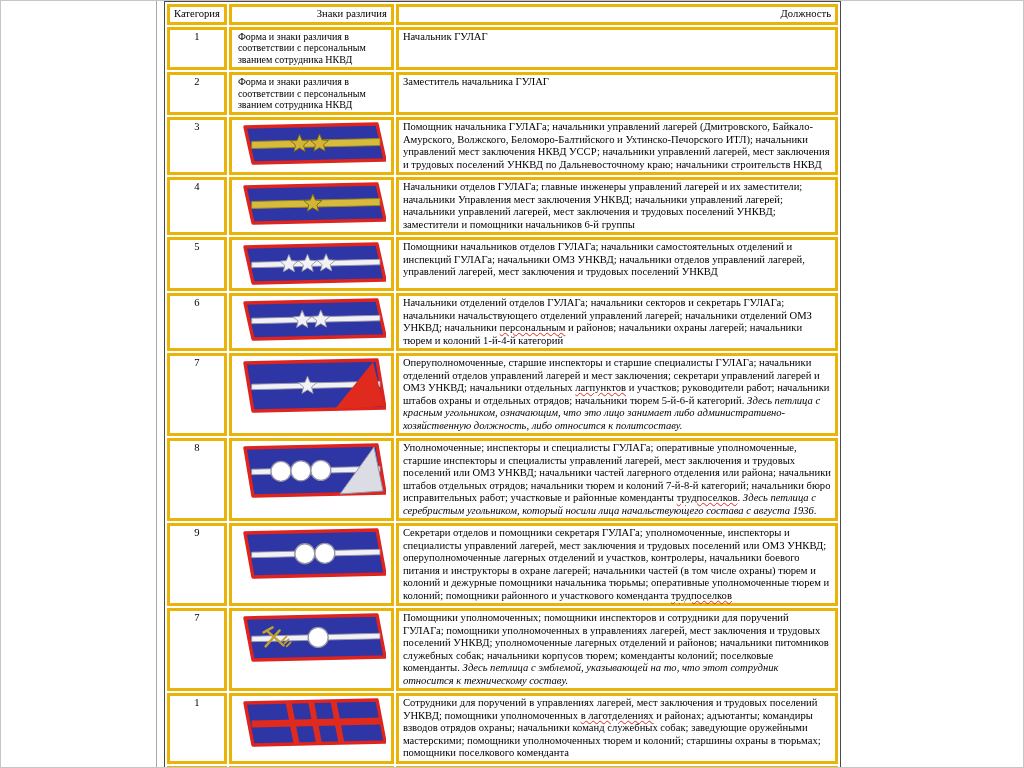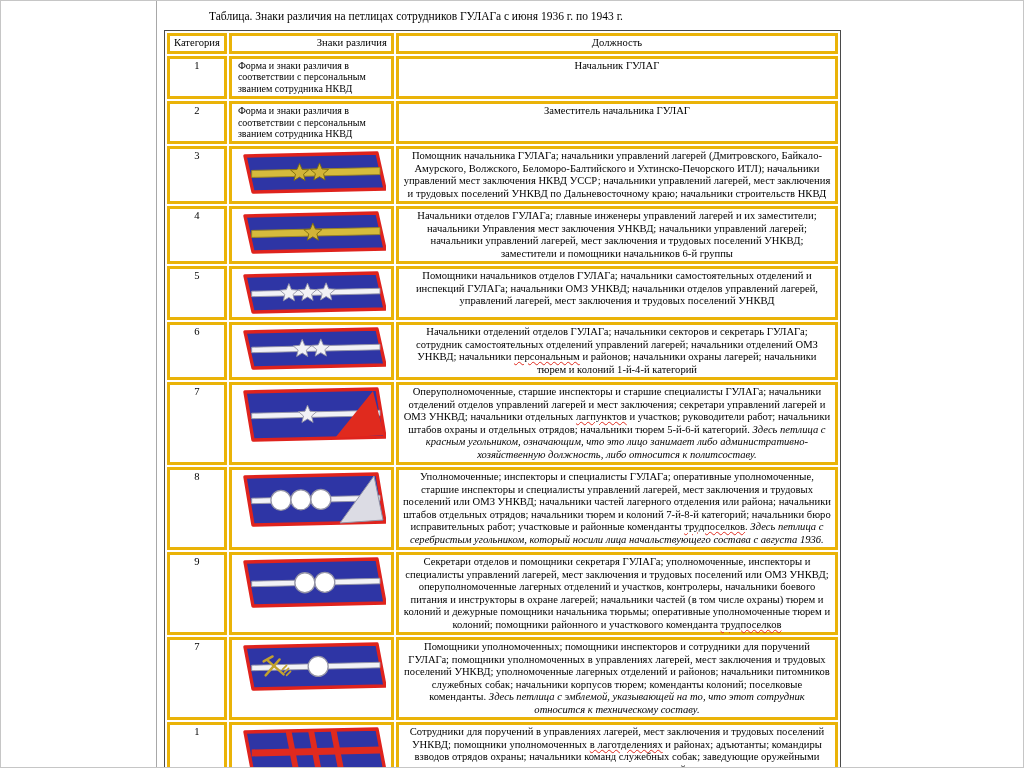--- a/index.html
+++ b/index.html
@@ -7,36 +7,35 @@
          font-family:"Liberation Serif","DejaVu Serif",serif;color:#000;}
   .margin-line{position:absolute;left:155px;top:0;bottom:0;width:0;border-left:1px solid #a8a8a8;}
   .doc{position:absolute;left:163px;top:0;width:690px;}
   .caption{font-size:11.5px;padding:9px 0 8px 45px;white-space:nowrap;}
   table.tbl{border-collapse:separate;border-spacing:2px;border:1px solid #4a4a4a;width:677px;}
   table.tbl th,table.tbl td{border:3px solid #eab308;font-size:10.6px;line-height:1.18;
         padding:1px 4px;vertical-align:top;background:#fff;}
   th{font-weight:normal;}
   th.h-cat{text-align:left;width:44px;}
   th.h-sign{text-align:right;width:151px;}
-  th.h-duty{text-align:center;}
+  th.h-duty{text-align:right;}
   td.cat{text-align:center;vertical-align:middle;width:44px;}
   td.sign{width:151px;vertical-align:middle;text-align:center;padding:2px 1px;}
   td.sign .sign-text{font-size:10px;text-align:left;padding:0 2px;}
-  td.duty{text-align:center;}
+  td.duty{text-align:left;}
   .seg-i{font-style:italic;}
   .seg-m{text-decoration:underline;text-decoration-style:wavy;text-decoration-color:#e02a1e;text-decoration-thickness:1px;}
   svg.tab{display:block;margin:1px auto;}
 </style>
 </head>
 <body>
 
 <div class="frame">
   <div class="margin-line"></div>
   <div class="doc">
-    <div class="caption">Таблица. Знаки различия на петлицах сотрудников ГУЛАГа с июня 1936 г. по 1943 г.</div>
     <table class="tbl">
       <thead>
         <tr>
           <th class="h-cat">Категория</th>
           <th class="h-sign">Знаки различия</th>
           <th class="h-duty">Должность</th>
         </tr>
       </thead>
       <tbody id="tbody">
           <tr>
@@ -92,21 +91,21 @@
           <tr>
             <td class="cat">6</td>
             <td class="sign">
               <svg class="tab" width="150" height="44" viewBox="0 0 150 44">
                 <polygon points="9,5 141,2 149,38 17,41" fill="#2e35a5" stroke="#df231d" stroke-width="3.4" stroke-linejoin="round"></polygon>
                 <polygon points="15.66,20.189999999999998 144.005,17.295 144.005,22.795 15.66,25.689999999999998" fill="#f2f2f6" stroke="#9494a6" stroke-width="0.9"></polygon>
                 <polygon points="66.2,12.3 68.7,18.3 75.2,18.9 70.3,23.1 71.8,29.5 66.2,26.1 60.6,29.5 62.1,23.1 57.2,18.9 63.7,18.3" fill="#f2f2f6" stroke="#9494a6" stroke-width="0.9"></polygon>
                 <polygon points="84.8,11.9 87.3,17.9 93.9,18.4 88.9,22.7 90.4,29.1 84.8,25.7 79.2,29.1 80.8,22.7 75.8,18.4 82.3,17.9" fill="#f2f2f6" stroke="#9494a6" stroke-width="0.9"></polygon>
               </svg>
             </td>
-            <td class="duty"><span class="">Начальники отделений отделов ГУЛАГа; начальники секторов и секретарь ГУЛАГа; сотрудник самостоятельных отделений управлений лагерей; начальники отделений ОМЗ УНКВД; начальники </span><span class="seg-m">персональным</span><span class=""> и районов; начальники охраны лагерей; начальники тюрем и колоний 1-й-4-й категорий</span></td>
+            <td class="duty"><span class="">Начальники отделений отделов ГУЛАГа; начальники секторов и секретарь ГУЛАГа; начальники начальствующего отделений управлений лагерей; начальники отделений ОМЗ УНКВД; начальники </span><span class="seg-m">персональным</span><span class=""> и районов; начальники охраны лагерей; начальники тюрем и колоний 1-й-4-й категорий</span></td>
           </tr>
           <tr>
             <td class="cat">7</td>
             <td class="sign">
               <svg class="tab" width="150" height="56" viewBox="0 0 150 56">
                 <polygon points="9,5 141,2 149,50 17,53" fill="#2e35a5" stroke="#df231d" stroke-width="3.4" stroke-linejoin="round"></polygon>
                 <polygon points="15.66,26.189999999999998 144.005,23.295 144.005,28.795 15.66,31.689999999999998" fill="#f2f2f6" stroke="#9494a6" stroke-width="0.9"></polygon>
                 <polygon points="137,4 148,48 99,51" fill="#e02a1e"></polygon>
                 <polygon points="71.5,18.2 74.0,24.2 80.6,24.7 75.6,29.0 77.1,35.4 71.5,32.0 65.9,35.4 67.5,29.0 62.5,24.7 69.0,24.2" fill="#f2f2f6" stroke="#9494a6" stroke-width="0.9"></polygon>
               </svg>

